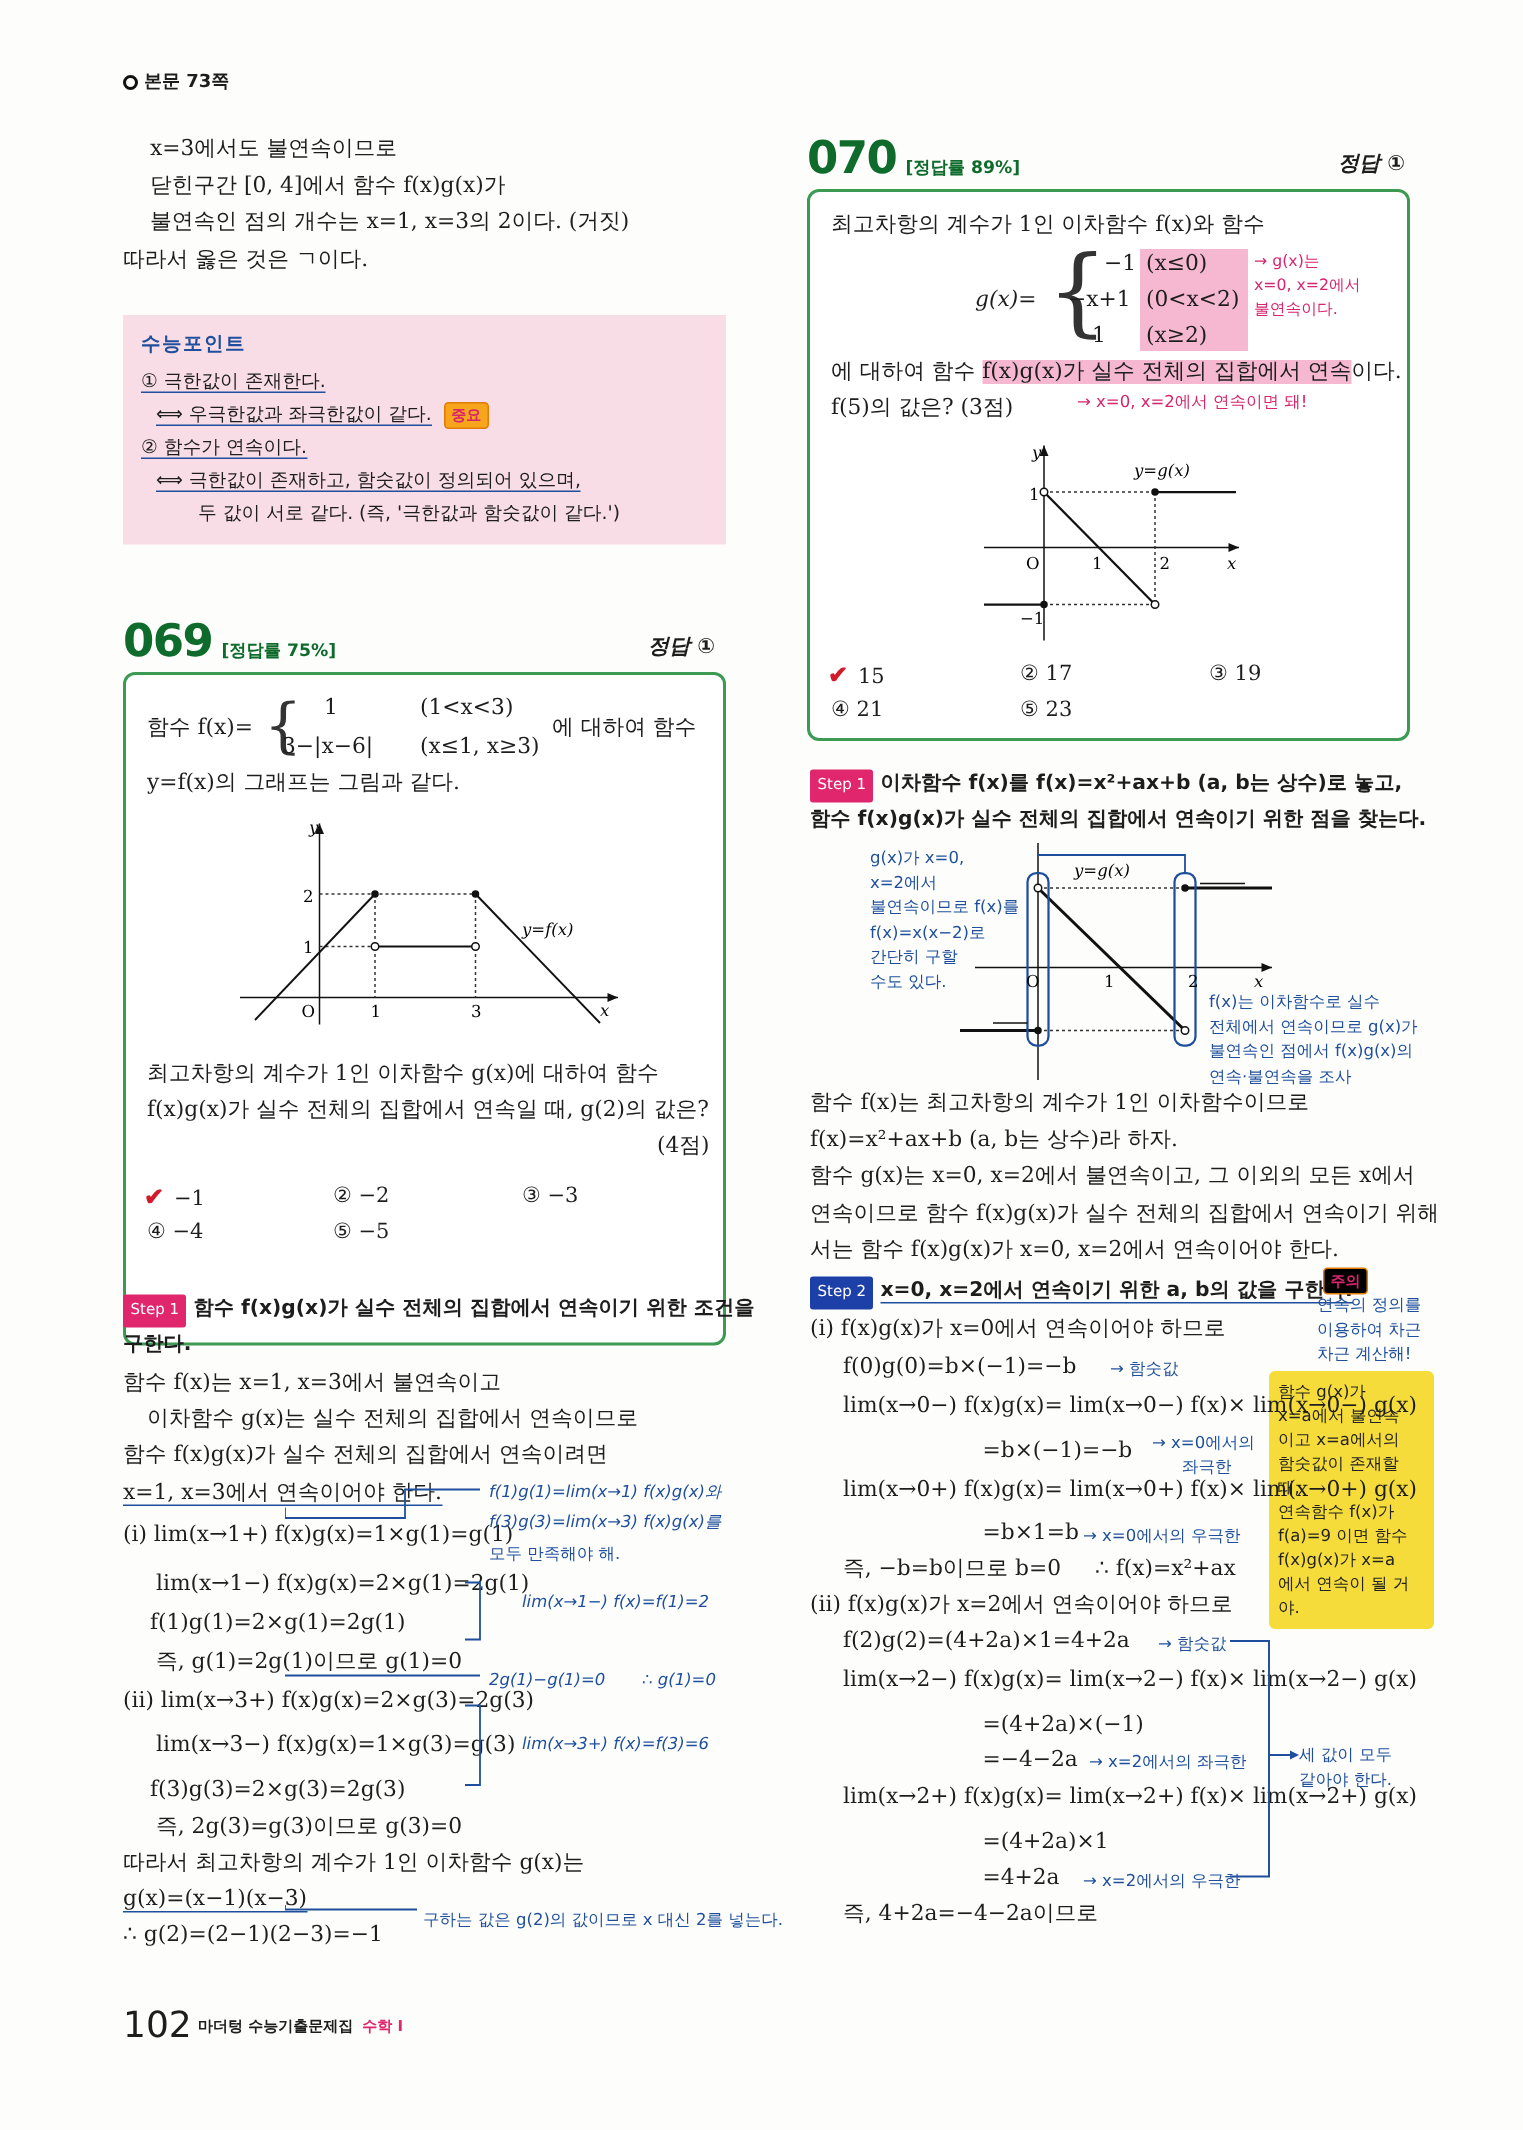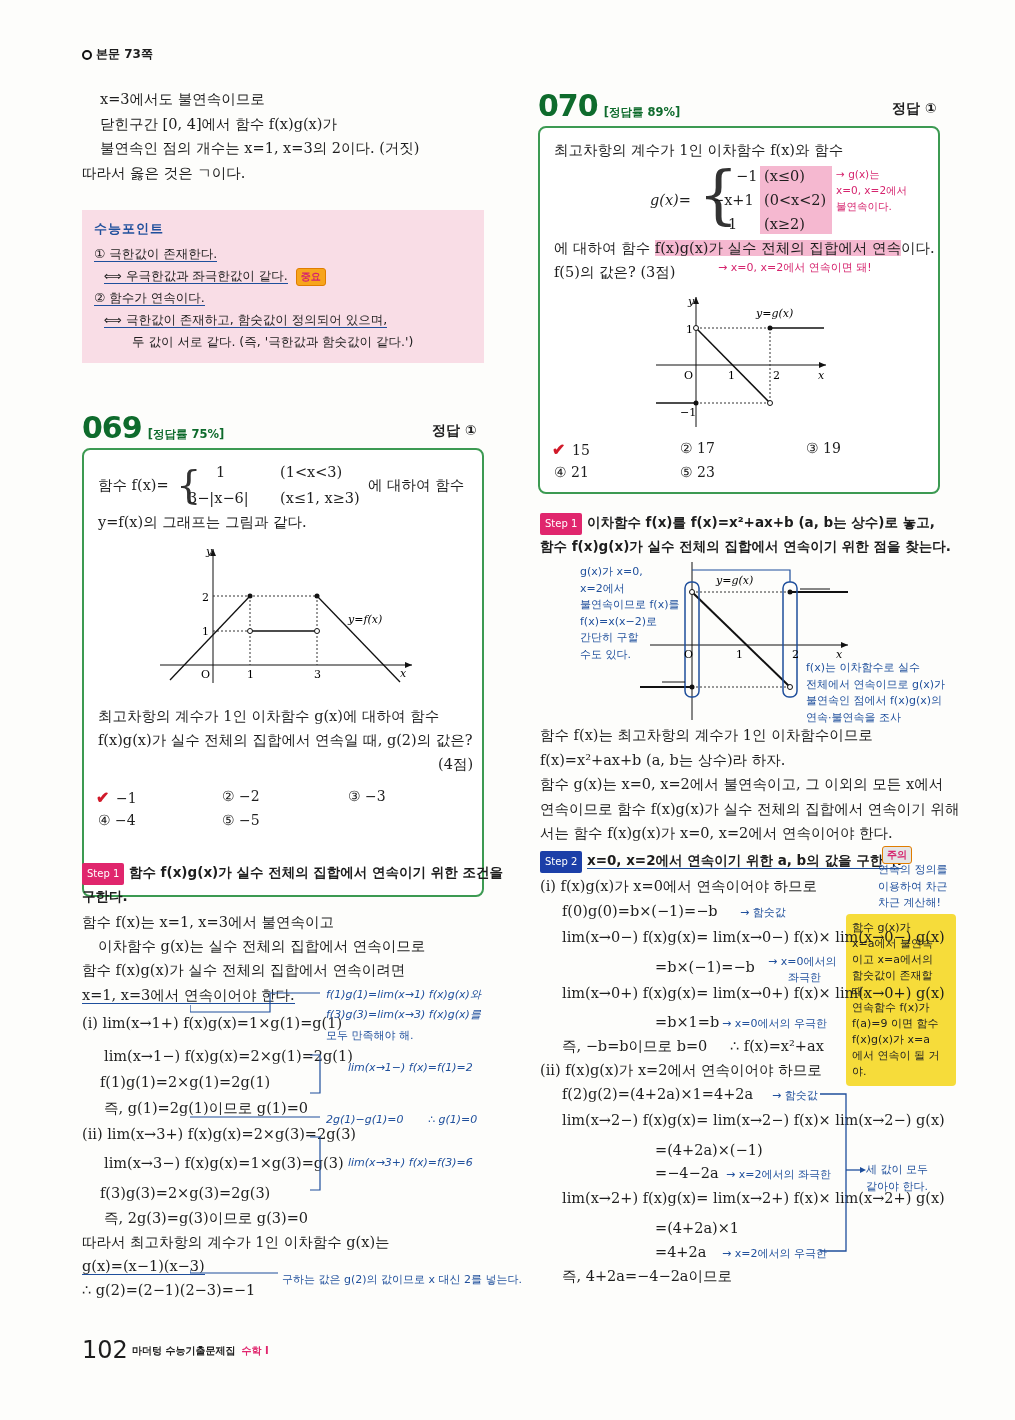--- a/index.html
+++ b/index.html
@@ -18,34 +18,34 @@
 
   
   .pointbox { left: 82px; top: 210px; width: 402px; height: 153px; background: #f9dde6; }
   .pointbox .title { position:absolute; left: 12px; top: 10px; font-family:"DejaVu Sans",sans-serif; font-weight:bold; color:#1f4f9c; font-size: 13px; letter-spacing: 1px; }
   .pointbox .pl { position:absolute; font-family:"DejaVu Sans",sans-serif; font-size: 12.5px; white-space:nowrap; }
   .badge-imp { display:inline-block; background:#f7a51d; color:#d6246e; font-weight:bold; font-size:10px; padding:1px 4px; border-radius:3px; border:1px solid #e07d00; margin-left:8px;text-align:right; }
 
   
   .pnum { font-family: "DejaVu Sans", sans-serif; font-weight: bold; color: #0e6b2c; font-size: 30px; letter-spacing: -1px; }
   .prate { font-family: "DejaVu Sans", sans-serif; font-weight: bold; color: #0e6b2c; font-size: 11.5px; }
-  .answer { font-family: "DejaVu Sans", sans-serif; font-weight: bold; font-size: 14px; }
+  .answer { font-family: "DejaVu Sans", sans-serif; font-weight: bold; font-size: 14px; font-style: italic; }
 
   .qbox { border: 2px solid #3c9a52; border-radius: 8px; background: #fff; }
 
   .step1 { display:inline-block; background:#e0266d; color:#fff; font-family:"DejaVu Sans",sans-serif; font-size:10px; padding:1px 5px; border-radius:2px; }
   .step2 { display:inline-block; background:#1c3fa8; color:#fff; font-family:"DejaVu Sans",sans-serif; font-size:10px; padding:1px 5px; border-radius:2px; }
   .bold { font-family: "DejaVu Sans", sans-serif; font-weight: bold; font-size: 13.5px; }
 
   .check { display:inline-block; color:#d11a2a; font-weight:bold; font-size: 16px; width: 20px; }
   .choice { position:absolute; white-space:nowrap; font-size: 14px; }
 
   .hl-pink { background: #f5b8d0; }
   .yellow { background: #f6dc3a; border-radius: 4px; font-family:"DejaVu Sans",sans-serif; font-size: 11px; line-height: 16px; padding: 6px 6px; color:#222; }
-  .zhu { display:inline-block; background:#e5e5e5; color:#d6246e; font-weight:bold; font-size:10px; padding:1px 4px; border:1px solid #e07d00; border-radius:3px; font-family:"DejaVu Sans",sans-serif; }
+  .zhu { display:inline-block; background:#000000; color:#d6246e; font-weight:bold; font-size:10px; padding:1px 4px; border:1px solid #e07d00; border-radius:3px; font-family:"DejaVu Sans",sans-serif; }
 
   .footer-num { left: 82px; top: 1336px; font-family: "DejaVu Sans", sans-serif; font-size: 24px; }
   .footer-txt { left: 132px; top: 1344px; font-family: "DejaVu Sans", sans-serif; font-size: 10px; font-weight: bold; }
   .footer-sub { color: #e0266d; margin-left: 6px; }
 </style>
 </head>
 <body>
 
 <div class="abs hdr">
   <span class="dot"></span>

